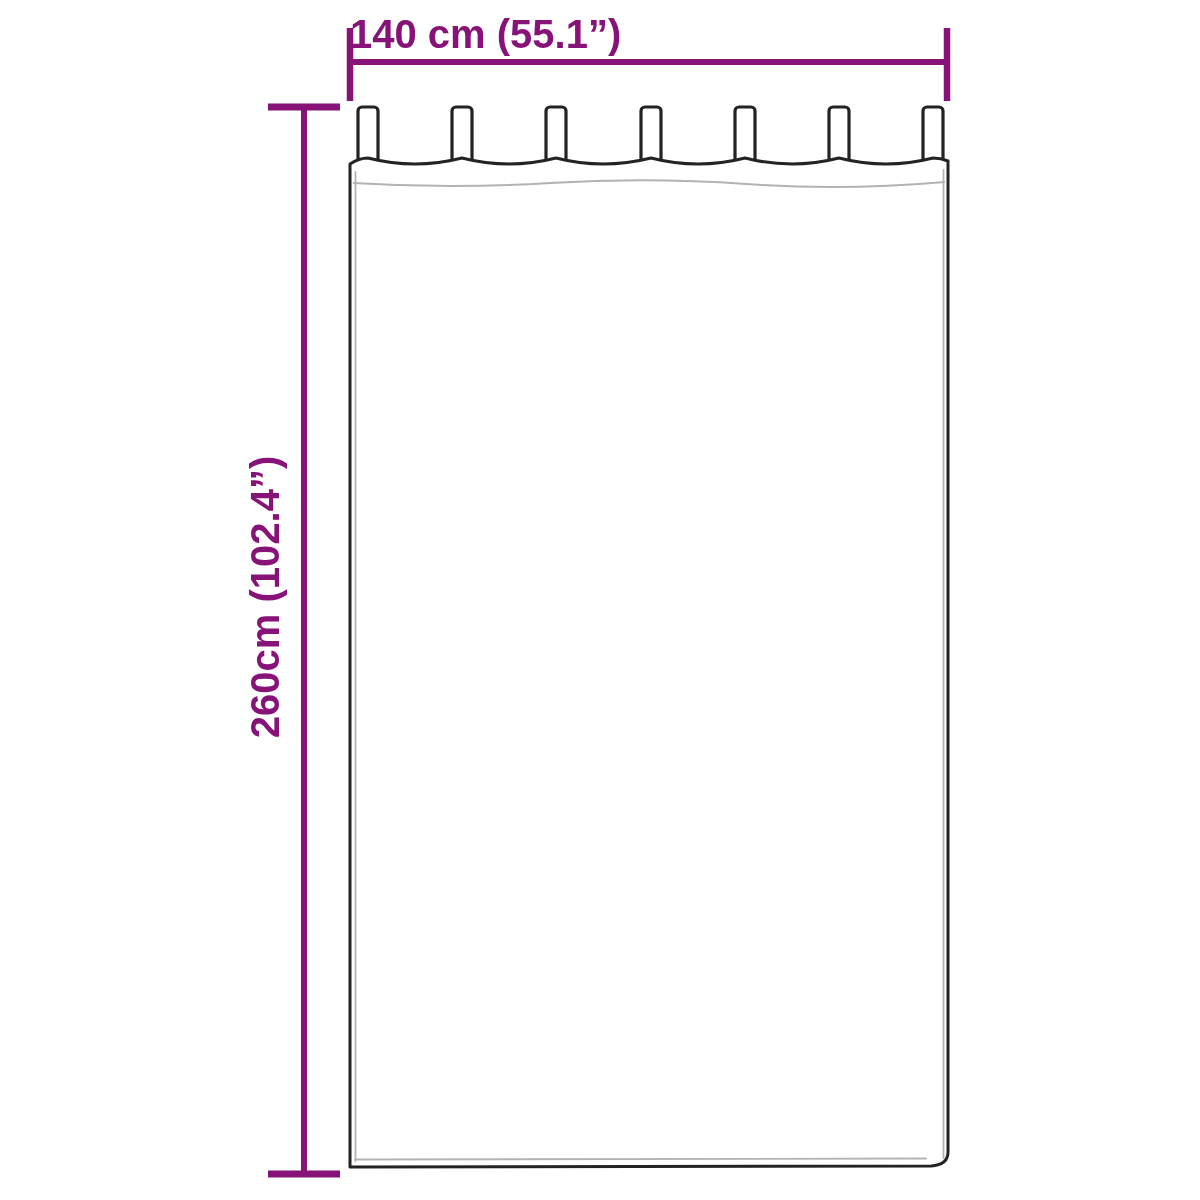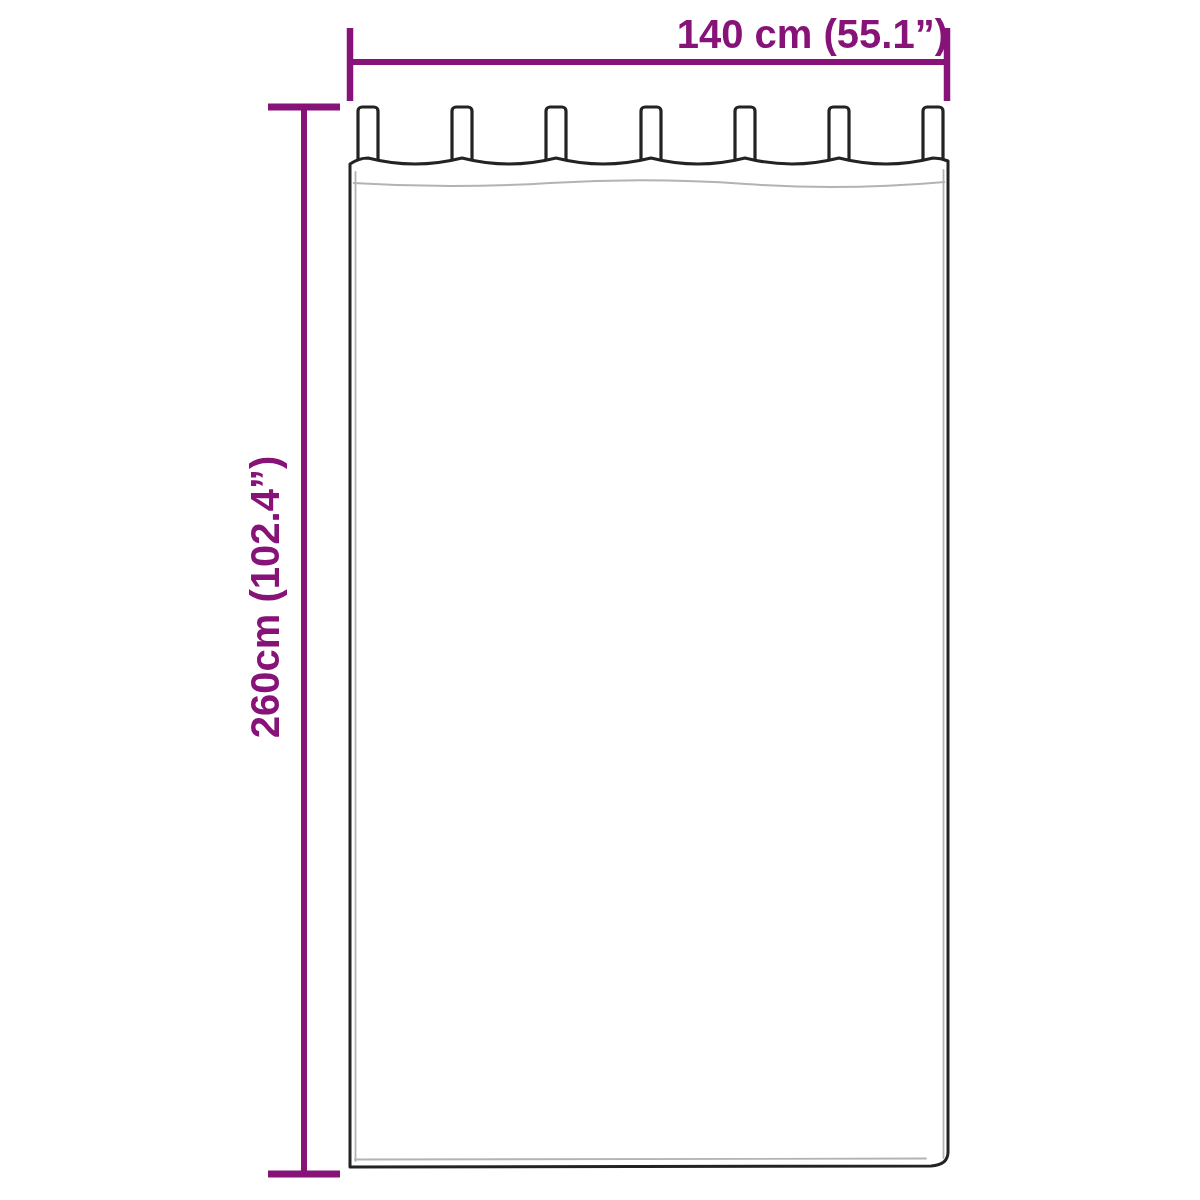--- a/index.html
+++ b/index.html
@@ -59,21 +59,21 @@
     font-weight: 700;
     font-size: 40px;
     line-height: 1;
     white-space: nowrap;
     letter-spacing: 0px;
   }
   .width-label {
     left: 350px;
     top: 14px;
     width: 598px;
-    text-align: right;
+    text-align: left;
   }
   .height-label {
     left: 265px;
     top: 597px;
     transform: translate(-50%, -50%) rotate(-90deg);
   }
 </style>
 </head>
 <body>
 

